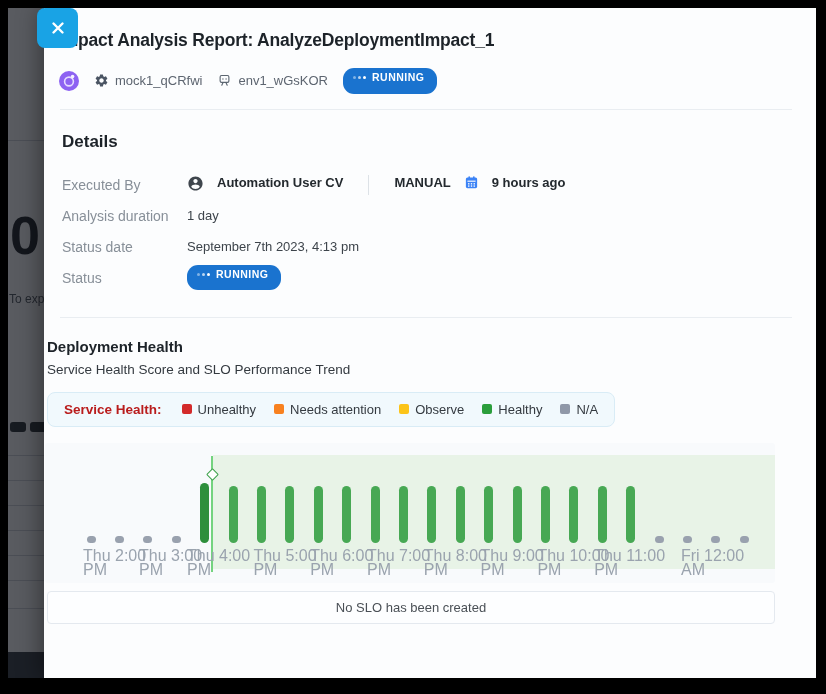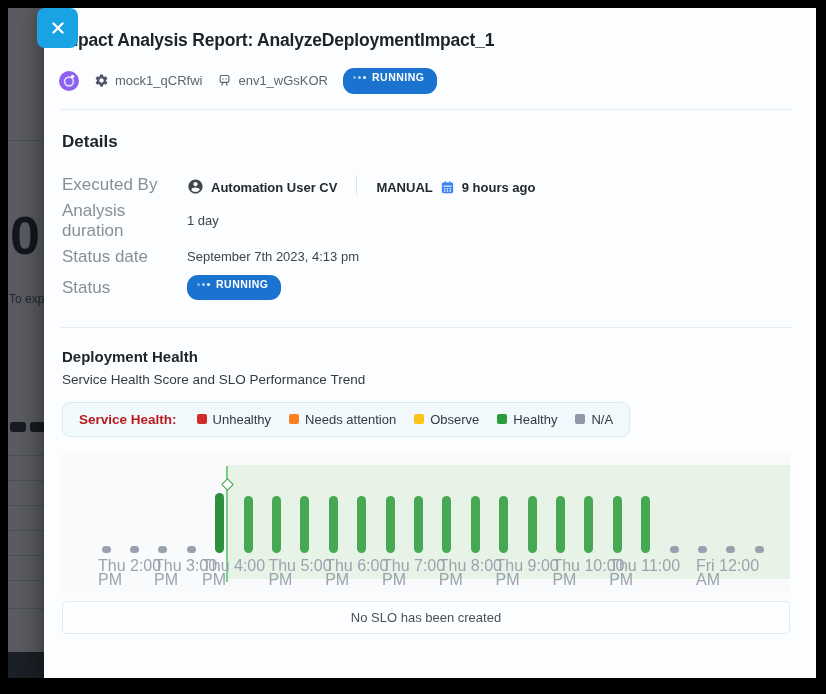--- a/index.html
+++ b/index.html
@@ -30,28 +30,28 @@
   .badge-running { display:inline-flex; align-items:center; background:#1a73cf; color:#fff; border-radius:11px;
     padding:4px 12px 11px 10px; font-size:10.5px; font-weight:700; letter-spacing:0.5px; line-height:1; }
   .badge-running .dots { display:inline-flex; align-items:center; gap:2px; margin-right:6px; }
   .badge-running .dots i { width:3px; height:3px; border-radius:50%; background:#fff; display:block; }
   .badge-running .dots i:nth-child(1){ opacity:.45; } .badge-running .dots i:nth-child(2){ opacity:.7; }
 
   
   .details-section { padding:14px 24px 15px 18px; }
   .section-heading { font-size:17px; font-weight:700; color:#1d2329; margin:8px 0 18px 0; }
   .detail-row { display:flex; align-items:center; min-height:30px; margin-bottom:1px; }
-  .detail-label { width:125px; flex:0 0 125px; font-size:17px; color:#878f98; }
-  .detail-value { font-size:13px; color:#3d444b; display:flex; align-items:flex-end; gap:7px; }
+  .detail-label { width:125px; flex:0 0 125px; font-size:14px; color:#878f98; }
+  .detail-value { font-size:13px; color:#3d444b; display:flex; align-items:flex-start; gap:13px; }
   .strong { font-weight:700; color:#23292e; }
   .v-sep { width:1px; height:20px; background:#dde2e7; margin:0 12px; }
   .section-divider { height:1px; background:#e9edf1; margin:8px 24px 0 16px; }
 
   
-  .health-section { padding:16px 24px 0 16px; }
+  .health-section { padding:16px 24px 0 1px; }
   .health-heading { font-size:15px; font-weight:700; color:#1d2329; margin:4px 0 7px 2px; }
   .health-subtitle { font-size:13.5px; color:#343a40; margin:0 0 15px 2px; }
 
   .legend-box { display:inline-flex; align-items:center; gap:20px; background:#f1f9fd; border:1px solid #d9ecf6;
     border-radius:8px; padding:9px 16px; margin-left:2px; }
   .legend-title { font-size:13.5px; font-weight:700; color:#b91c1c; }
   .legend-item { display:inline-flex; align-items:center; gap:6px; font-size:13px; color:#343a40; }
   .legend-item i { width:10px; height:10px; border-radius:2px; display:block; }
 
   .chart { position:relative; width:730px; height:140px; margin-top:16px; background:#f8fafc; border-radius:3px; overflow:hidden; }

